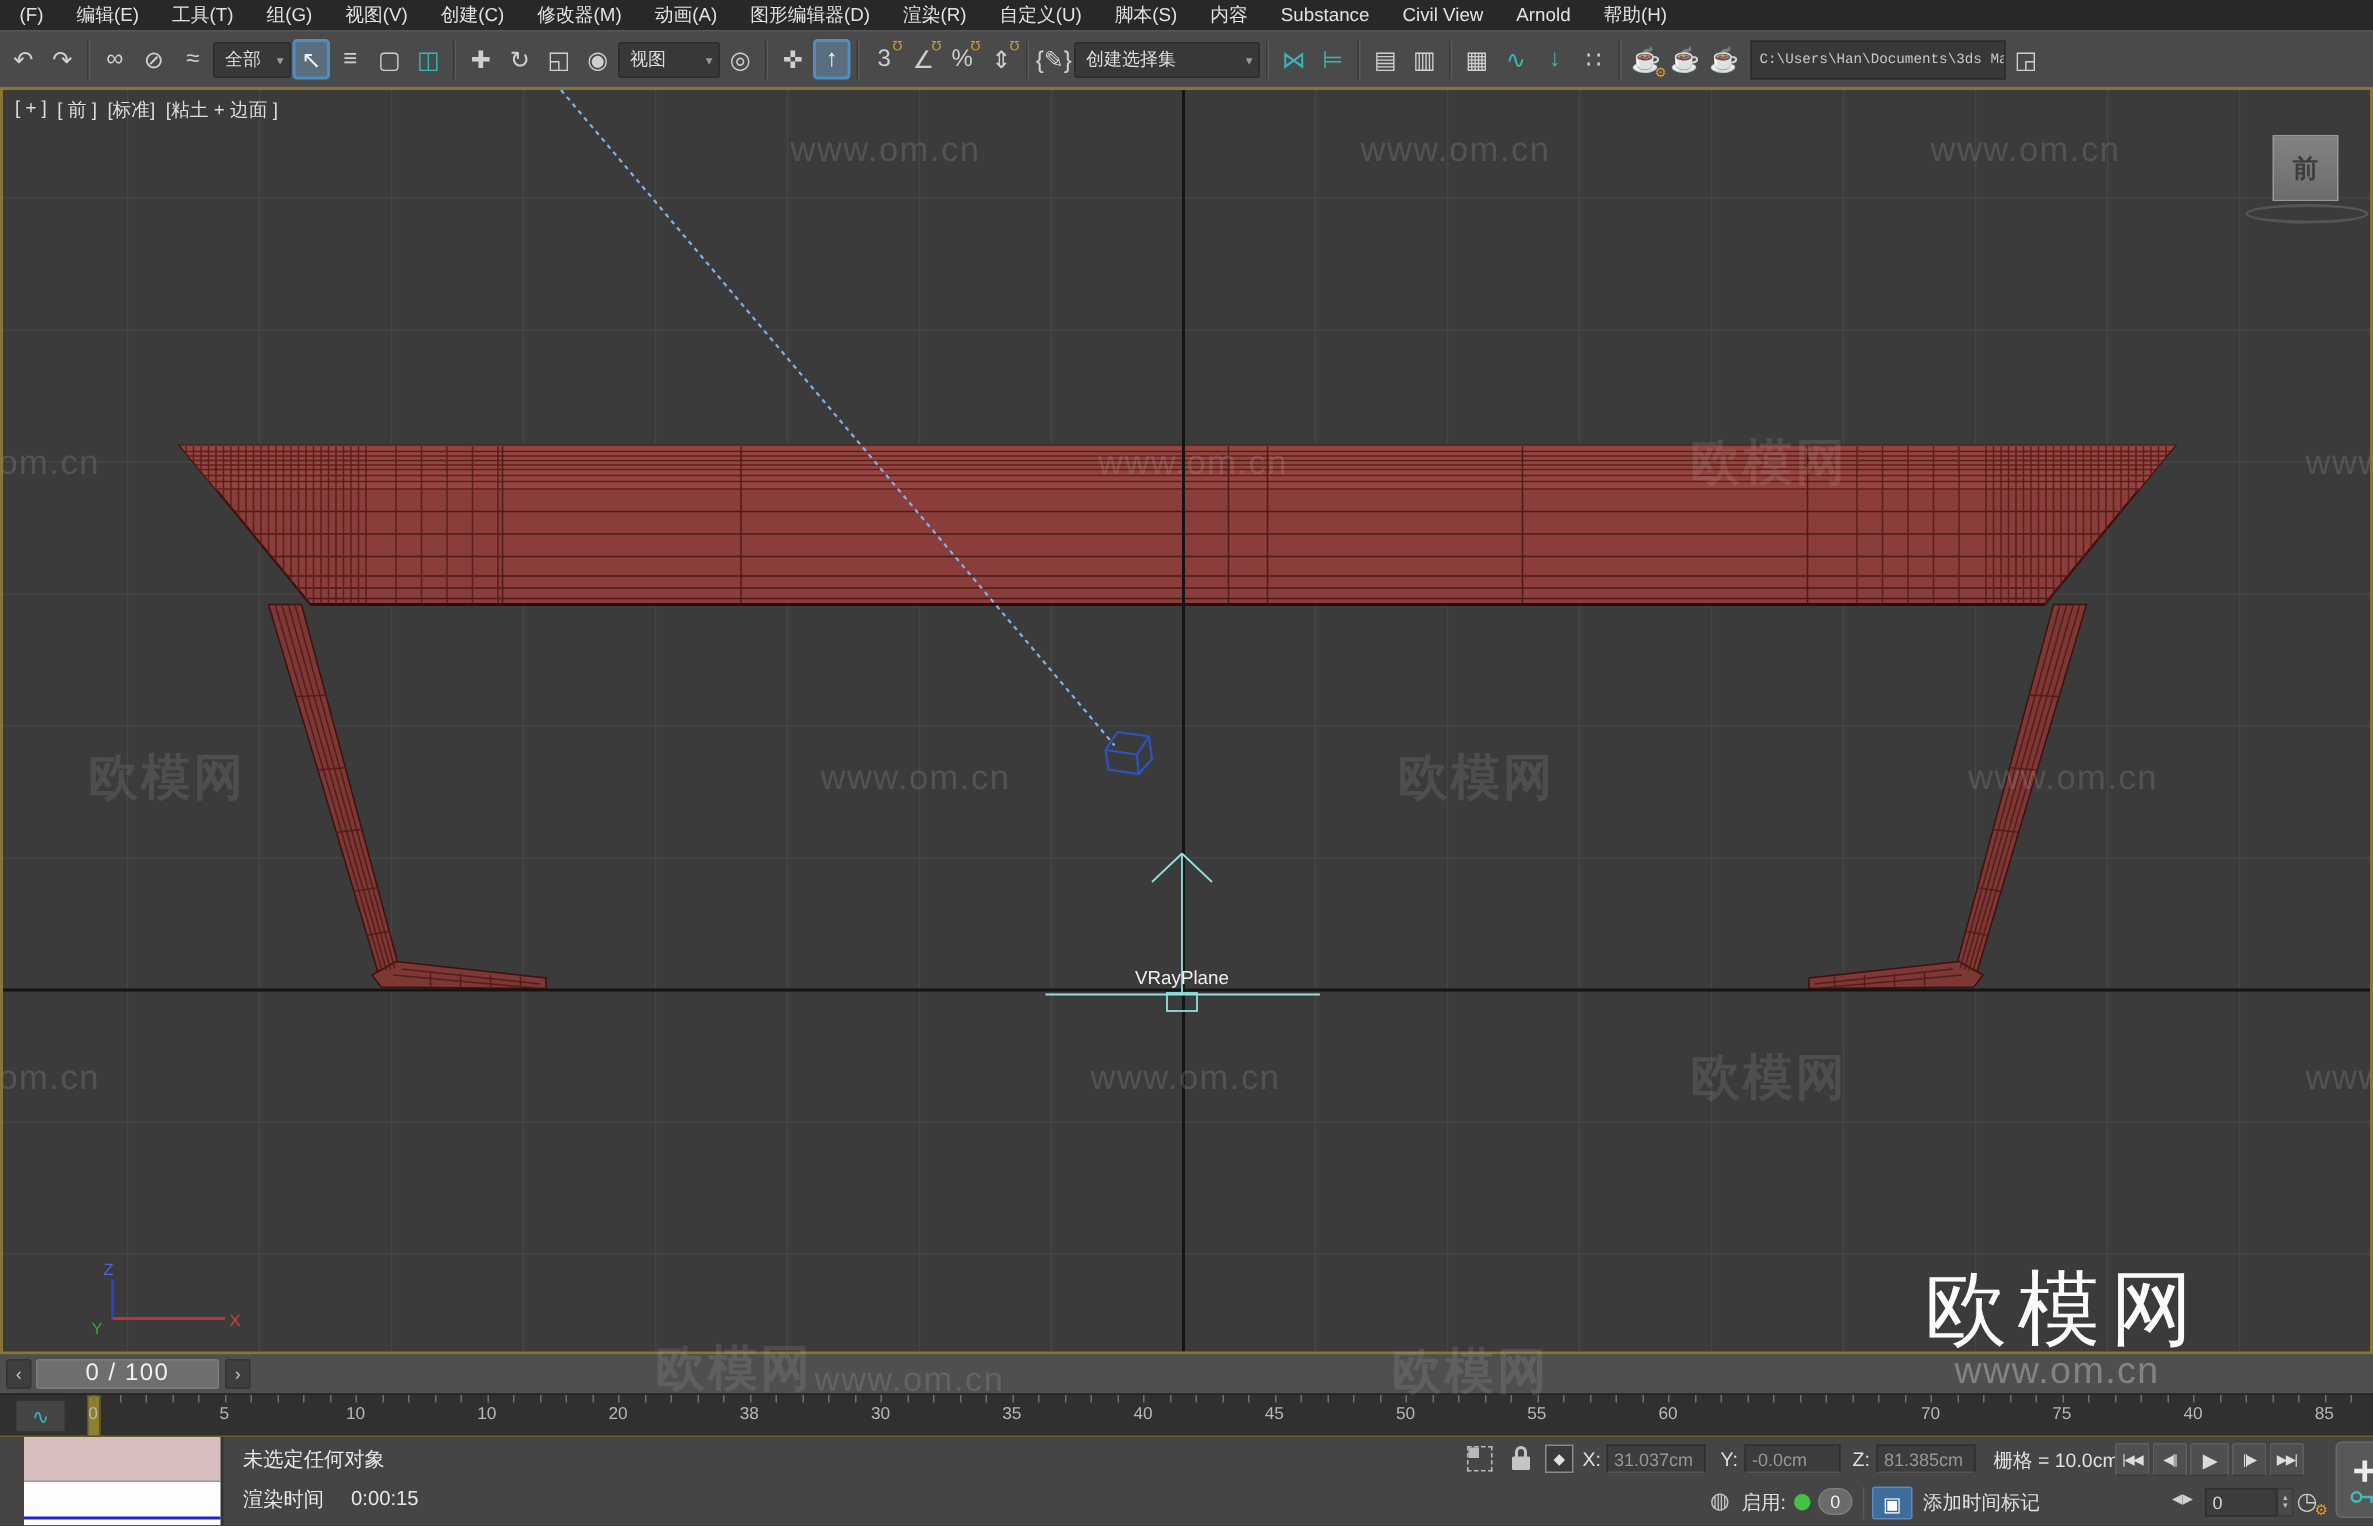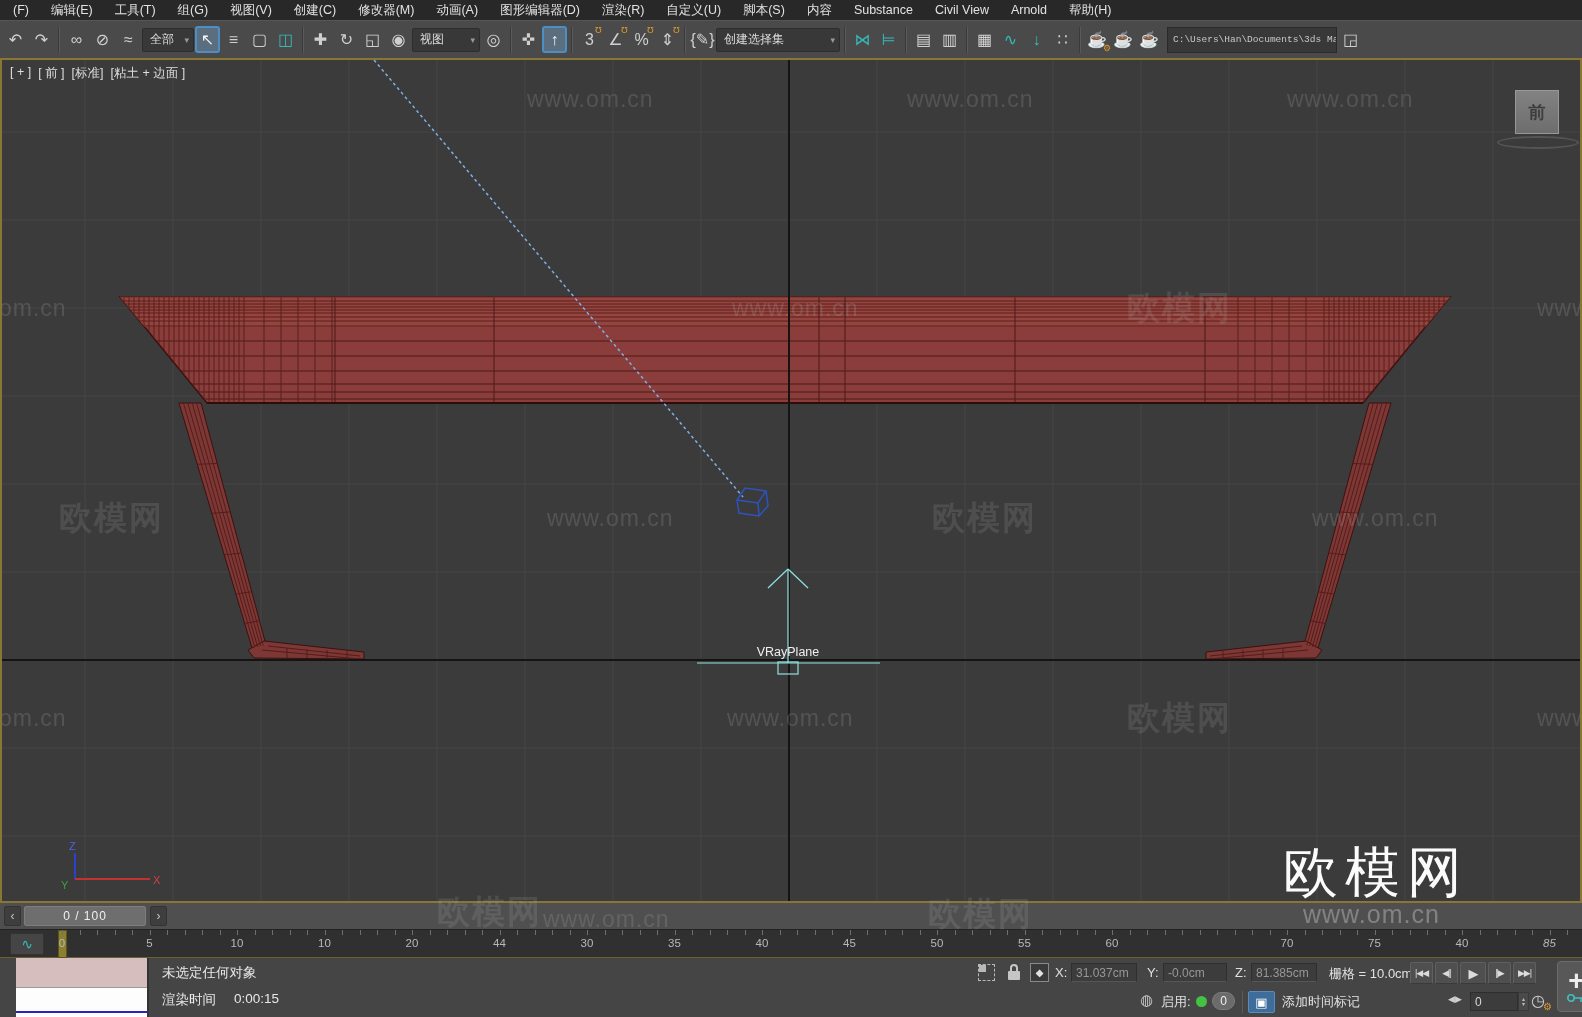--- a/index.html
+++ b/index.html
@@ -32,21 +32,21 @@
   .watermark-brand{position:absolute;color:#bdbdbd;opacity:.15;font-size:33px;font-weight:bold;letter-spacing:2px;z-index:4;white-space:nowrap;pointer-events:none}
   .viewcube{position:absolute;left:1495px;top:28px;z-index:6;width:84px;height:66px}
   .vc-face{position:absolute;left:18px;top:2px;width:44px;height:44px;background:linear-gradient(#828282,#6d6d6d);border:1px solid #979797;color:#3d3d3d;font-size:17px;font-weight:bold;display:flex;align-items:center;justify-content:center}
   .vc-ring{position:absolute;left:0px;top:48px;width:82px;height:13px;border:2px solid #555;border-radius:50%}
   .big-logo{position:absolute;left:1283px;top:836px;z-index:30;color:#fbfbfb;font-size:55px;font-weight:400;letter-spacing:7px;white-space:nowrap;pointer-events:none}
   .big-logo-site{position:absolute;left:1303px;top:900px;z-index:30;color:rgba(225,225,225,.35);font-size:25px;letter-spacing:1px;pointer-events:none}
 
   
   .timeslider{position:absolute;top:903px;left:0;width:1582px;height:26px;background:#4f4f4f;display:flex;align-items:center}
   .ts-btn{width:17px;height:20px;background:#3e3e3e;border:1px solid #333;border-radius:2px;color:#c8c8c8;display:flex;align-items:center;justify-content:center;font-size:12px;margin-left:4px}
-  .ts-thumb{width:122px;height:20px;background:#6e6e6e;border:1px solid #7d7d7d;border-radius:2px;color:#f0f0f0;font-size:12px;display:flex;align-items:center;justify-content:center;margin-left:3px;letter-spacing:1px}
+  .ts-thumb{width:122px;height:20px;background:#6e6e6e;border:1px solid #7d7d7d;border-radius:2px;color:#f0f0f0;font-size:16px;display:flex;align-items:center;justify-content:center;margin-left:3px;letter-spacing:1px}
 
   
   .trackbar{position:absolute;top:929px;left:0;width:1582px;height:29px;background:#303030;border-top:1px solid #222;border-bottom:1px solid #6a5f2e}
   .curve-btn{position:absolute;left:10px;top:3px;width:34px;height:22px;background:#454545;border:1px solid #333;border-radius:2px;color:#35b8b8;display:flex;align-items:center;justify-content:center;font-size:14px}
   .tick{position:absolute;top:0;width:1px;height:5px;background:#6f6f6f}
   .tick-label{position:absolute;top:7px;font-size:11.5px;color:#b8b8b8;transform:translateX(-50%)}
   .frame-marker{position:absolute;left:58px;top:0;width:9px;height:28px;background:#8a8030;border:1px solid #5c541e}
 
   
   .statusbar{position:absolute;top:958px;left:16px;width:1582px;height:59px;background:#454545}
@@ -421,21 +421,21 @@
       <span class="tick" style="left: 359.5px;"></span>
       <span class="tick" style="left: 377px;"></span>
       <span class="tick" style="left: 394.5px;"></span>
       <span class="tick" style="left: 412px;"></span>
       <span class="tick-label" style="left: 412px; text-align: right;">20</span>
       <span class="tick" style="left: 429.5px;"></span>
       <span class="tick" style="left: 447px;"></span>
       <span class="tick" style="left: 464.5px;"></span>
       <span class="tick" style="left: 482px;"></span>
       <span class="tick" style="left: 499.5px;"></span>
-      <span class="tick-label" style="left: 499.5px;">44</span>
+      <span class="tick-label" style="left: 499.5px;">38</span>
       <span class="tick" style="left: 517px;"></span>
       <span class="tick" style="left: 534.5px;"></span>
       <span class="tick" style="left: 552px;"></span>
       <span class="tick" style="left: 569.5px;"></span>
       <span class="tick" style="left: 587px;"></span>
       <span class="tick-label" style="left: 587px;">30</span>
       <span class="tick" style="left: 604.5px;"></span>
       <span class="tick" style="left: 622px;"></span>
       <span class="tick" style="left: 639.5px;"></span>
       <span class="tick" style="left: 657px;"></span>
@@ -493,21 +493,21 @@
       <span class="tick" style="left: 1409.5px;"></span>
       <span class="tick" style="left: 1427px;"></span>
       <span class="tick" style="left: 1444.5px;"></span>
       <span class="tick" style="left: 1462px;"></span>
       <span class="tick-label" style="left: 1462px;">40</span>
       <span class="tick" style="left: 1479.5px;"></span>
       <span class="tick" style="left: 1497px;"></span>
       <span class="tick" style="left: 1514.5px;"></span>
       <span class="tick" style="left: 1532px;"></span>
       <span class="tick" style="left: 1549.5px;"></span>
-      <span class="tick-label" style="left: 1549.5px; font-style: italic;">85</span>
+      <span class="tick-label" style="left: 1549.5px;">85</span>
       <span class="tick" style="left: 1567px;"></span>
     </div>
 
   <div class="statusbar" id="statusbar">
     <div class="mini-listener">
       <div class="ml-macro"></div>
       <div class="ml-script">
           <div class="ml-blue"></div>
         </div>
     </div>

